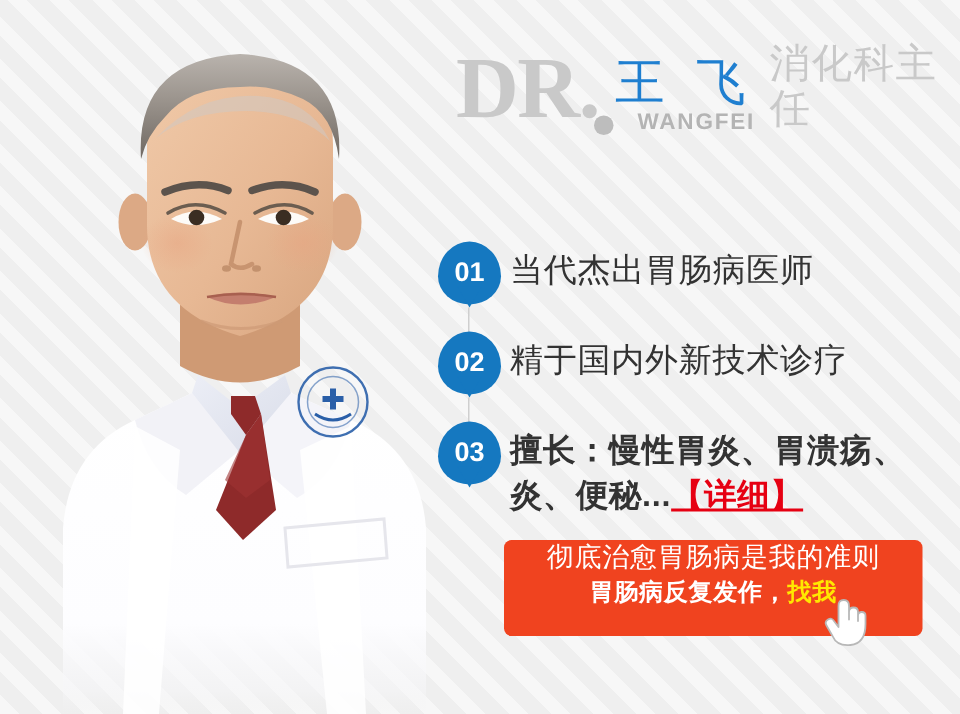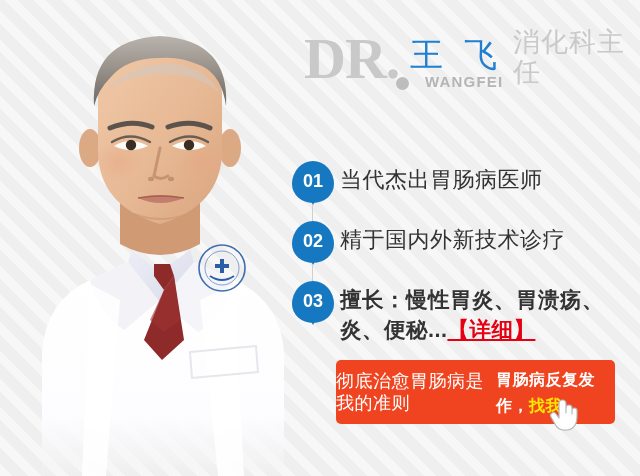--- a/index.html
+++ b/index.html
@@ -79,21 +79,21 @@
     flex:1;font-size:22px;line-height:30px;color:#333;
     padding-top:4px;letter-spacing:0.5px;
   }
   .row.r3 .row-text{font-weight:bold;font-size:21.5px;line-height:30px;}
   .detail{color:#e60012;}
 
   
   .banner{
     position:absolute;left:336px;top:360px;width:279px;height:64px;
     background:#f0431f;border-radius:5px;
-    display:flex;flex-direction:row;align-items:center;justify-content:flex-start;
+    display:flex;flex-direction:column;align-items:center;justify-content:flex-start;
   }
   .banner .l1{
     color:#fff;font-size:18px;line-height:22px;letter-spacing:0.5px;
   }
   .banner .l2{
     color:#fff;font-size:16px;line-height:26px;font-weight:bold;letter-spacing:0.5px;
     margin-top:1px;
   }
   .banner .l2 .hl{color:#ffe800;}
   .cursor{position:absolute;left:212px;top:36px;width:34px;height:38px;}

